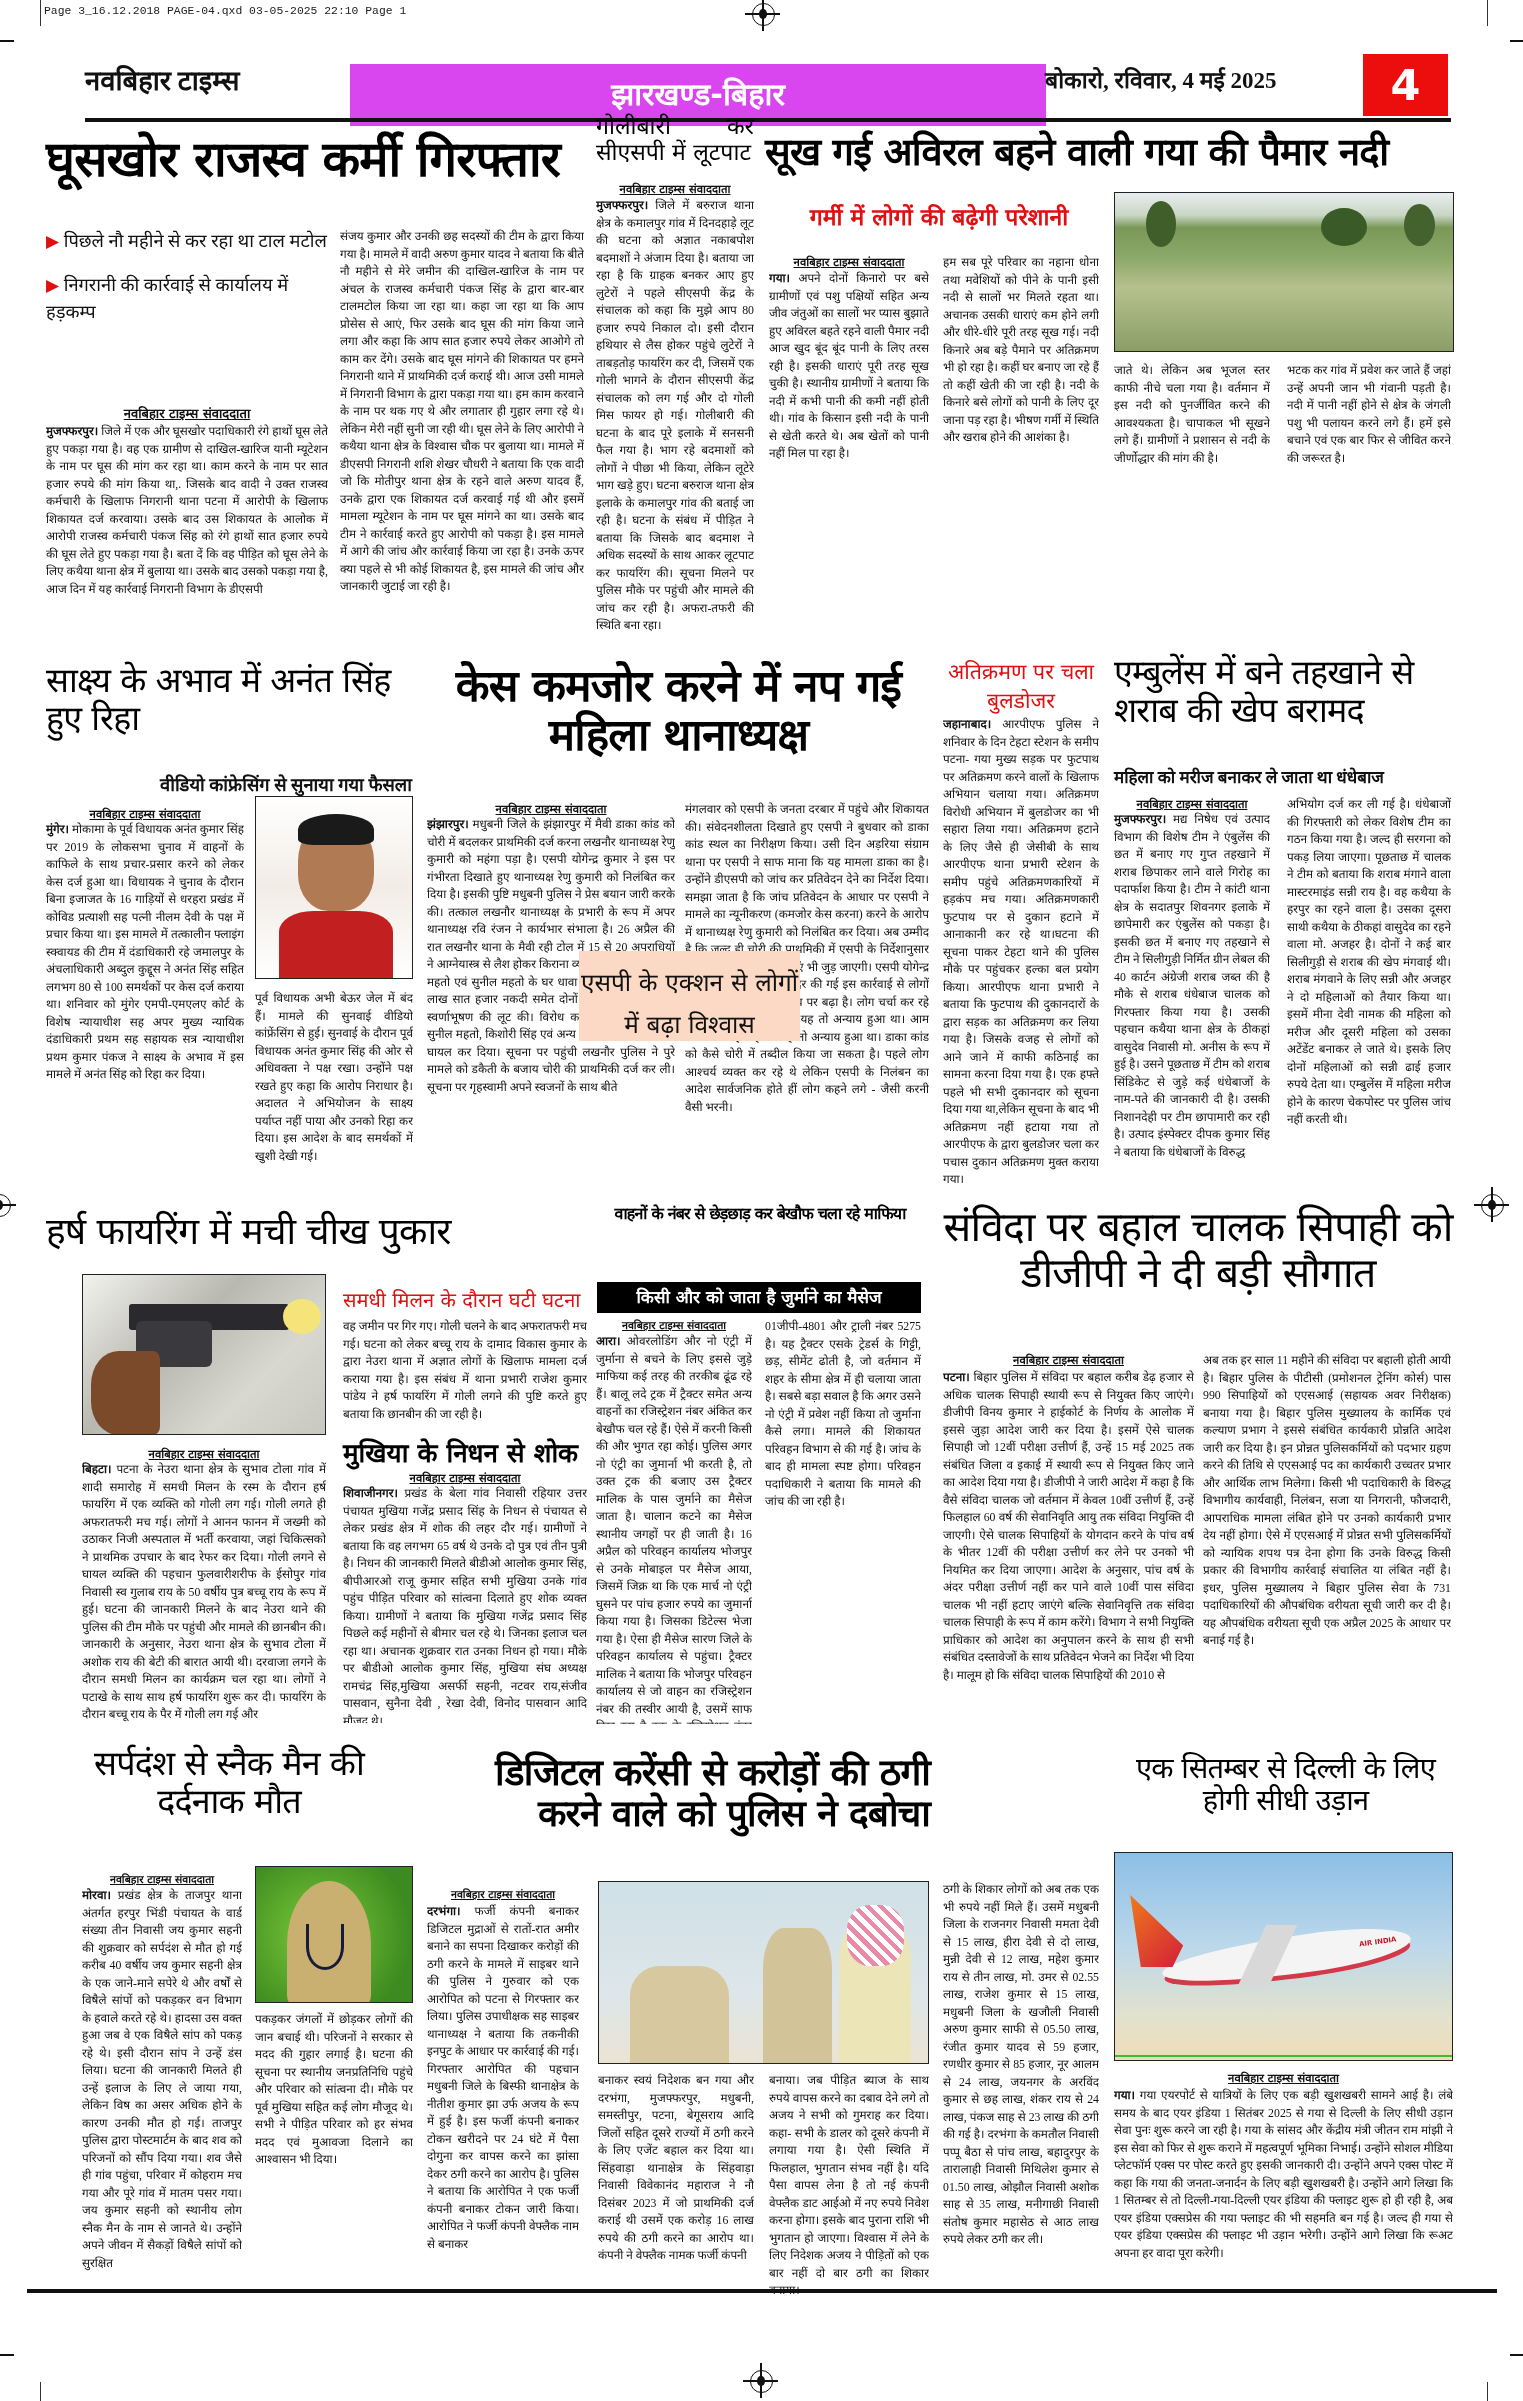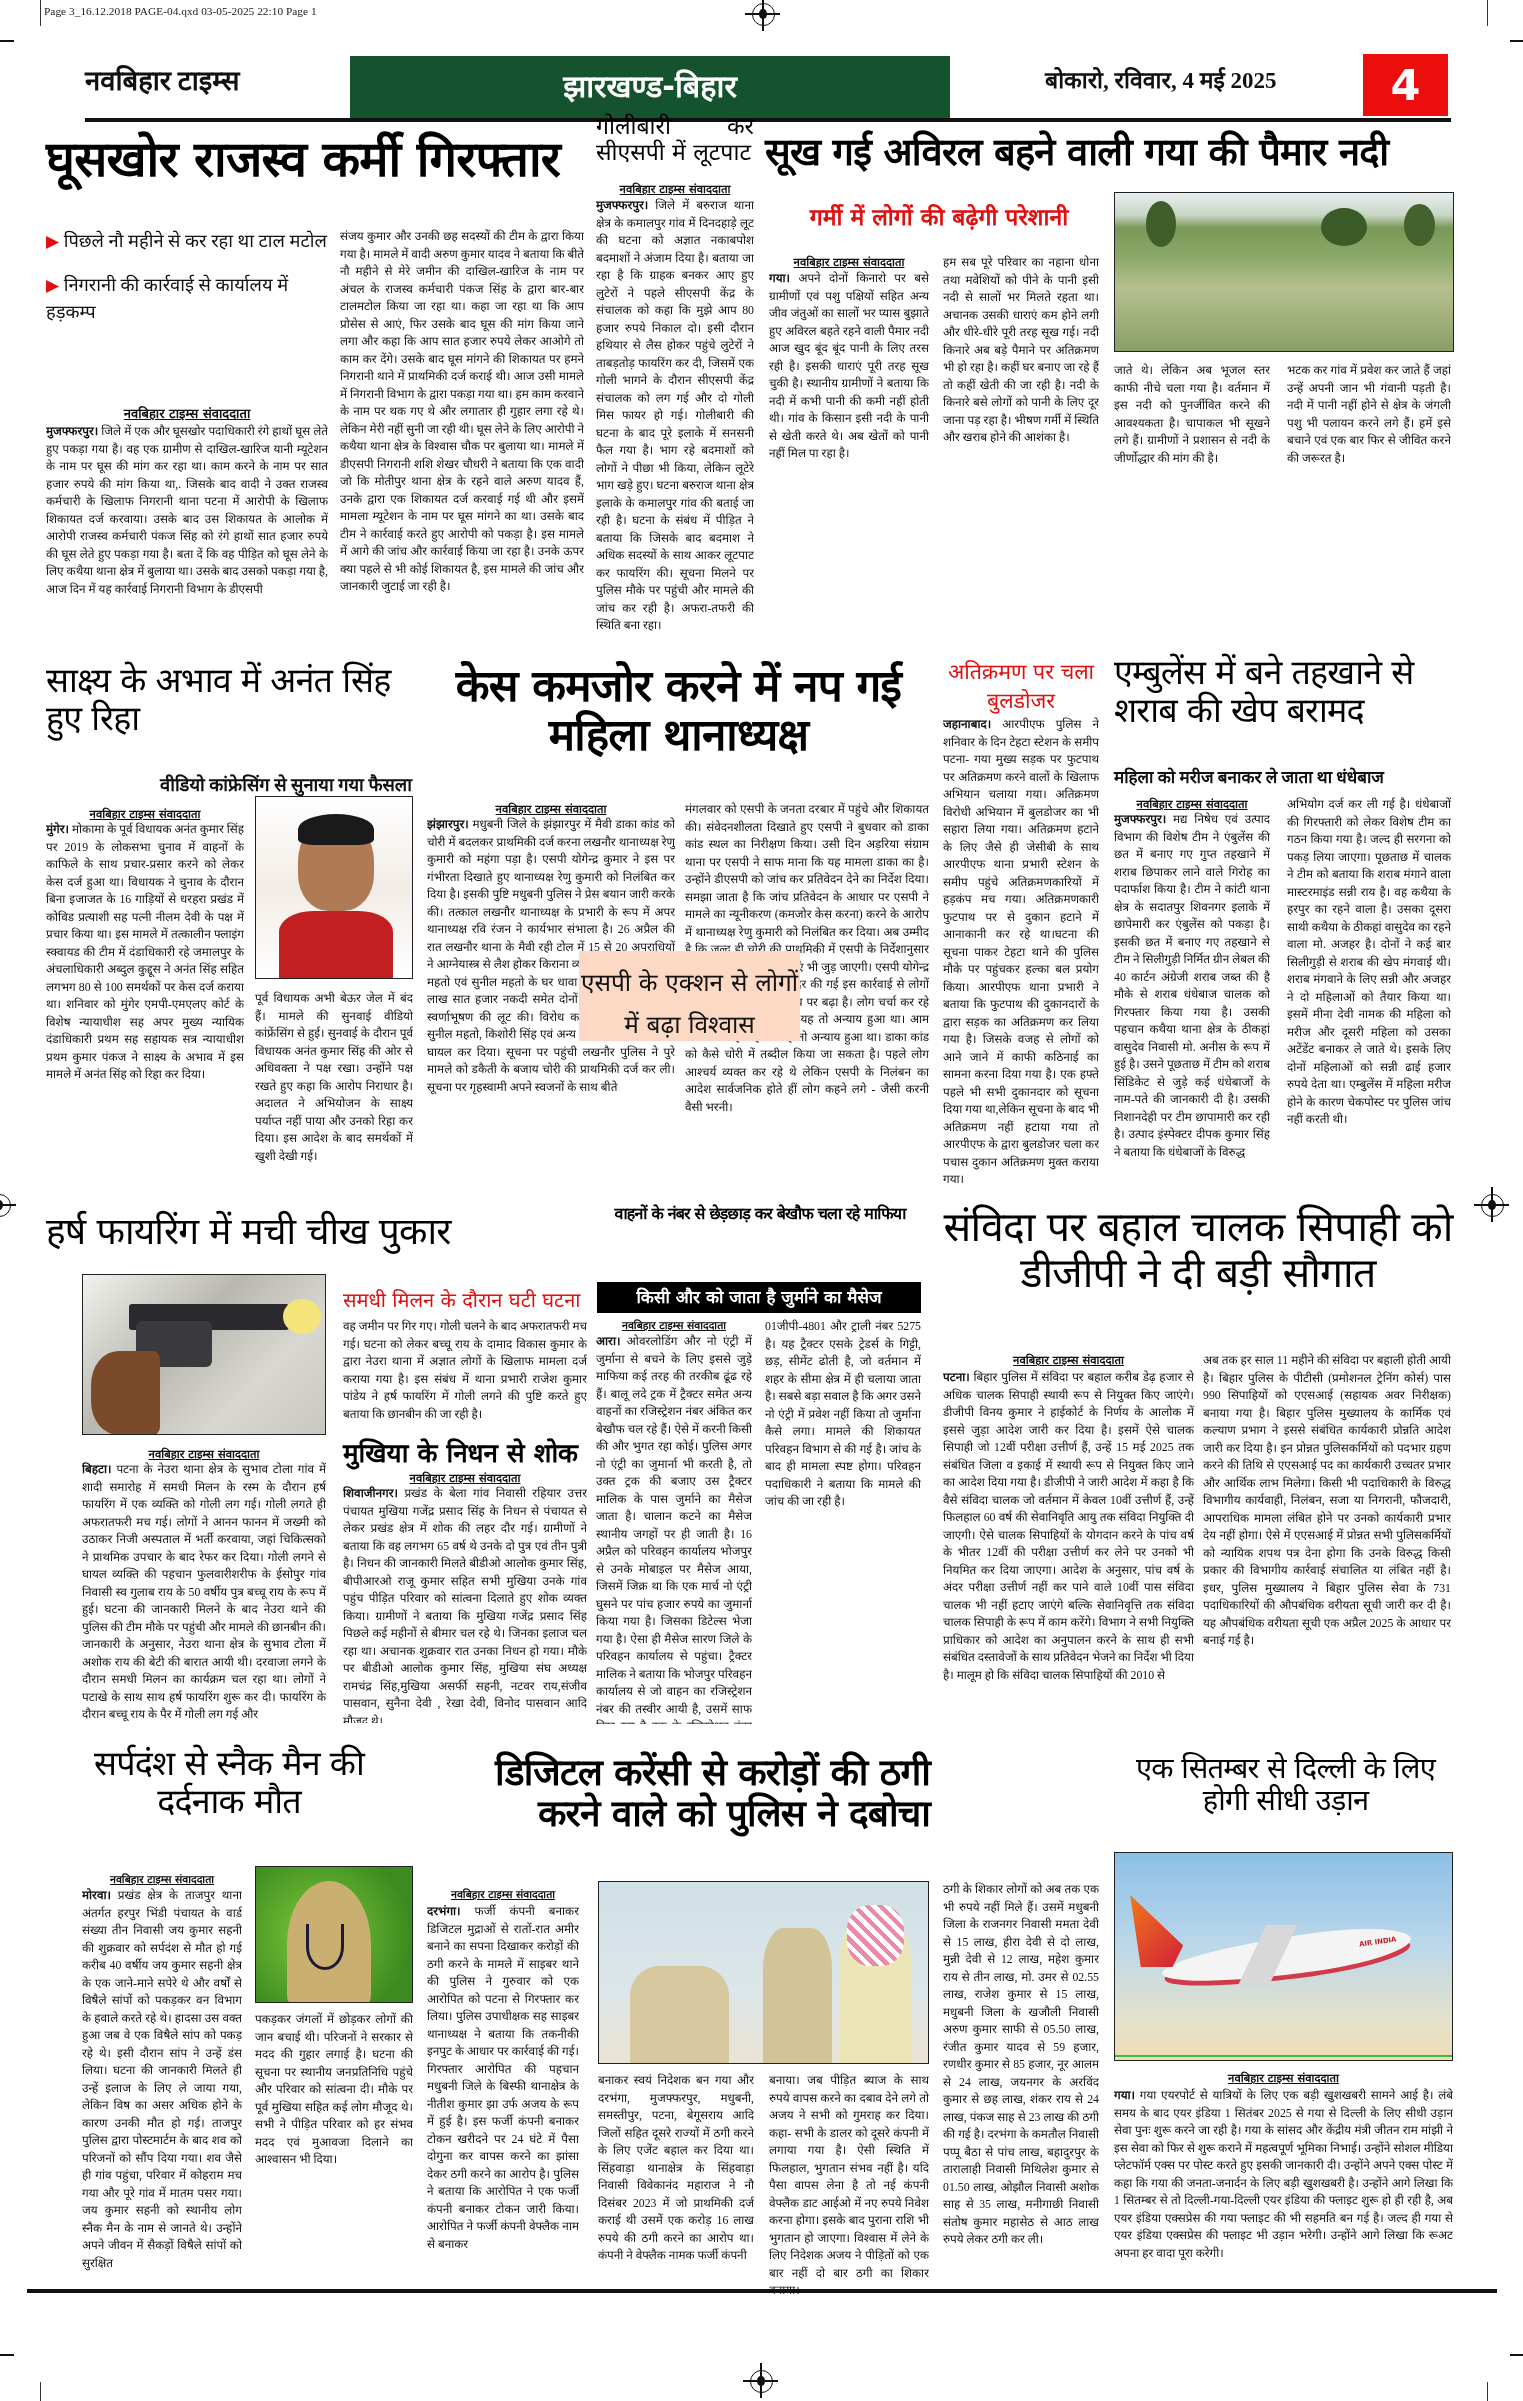--- a/index.html
+++ b/index.html
@@ -1,19 +1,19 @@
 <!DOCTYPE html>
 <html style="font-size:12.2px"><head>
 <meta charset="utf-8">
 <style>
 *{box-sizing:border-box;margin:0;padding:0}
 html,body{width:1523px;height:2401px;background:#fff;overflow:hidden}
 body{position:relative;font-family:"DejaVu Sans","Liberation Sans",sans-serif;color:#111}
 .abs{position:absolute}
-.slug{left:44px;top:4.6px;font-size:11.4px;font-family:Liberation Serif, serif;color:#222}
+.slug{left:44px;top:4.6px;font-size:11.4px;font-family:Liberation Mono, monospace;color:#222}
 .vline{width:0.8px;background:#333}
 .hmark{height:1.5px;width:13.7px;background:#111}
 .reg{width:23px;height:23px;border:1.5px solid #111;border-radius:50%;}
 .reg:before{content:"";position:absolute;left:9.1px;top:-7.6px;width:1.5px;height:35px;background:#111}
 .reg:after{content:"";position:absolute;left:-7.6px;top:9.1px;width:35px;height:1.5px;background:#111}
 .reg i{position:absolute;left:6.1px;top:4.6px;width:7.6px;height:10.7px;background:#111;border-radius:50%}
 
 .hl{font-weight:bold;color:#000;line-height:1.12;letter-spacing:-0.8px}
 .sub-red{color:#e01010;font-weight:bold}
 .byline{font-size:13px;font-weight:bold;text-decoration:underline;text-align:center}
@@ -43,21 +43,21 @@
     <i></i>
   </div>
 <div class="abs reg" style="left:-12.2px;top:1194px">
     <i></i>
   </div>
 <div class="abs vline" style="left:40px;top:2382px;height:19px"></div>
 <div class="abs vline" style="left:1487px;top:2382px;height:19px"></div>
 
 <div class="abs" style="left:0;top:46px;width:1523px;height:84px">
   <div class="abs" style="left:85px;top:15.2px;font-size:27.4px;font-weight:bold;font-family:Liberation Serif, serif">नवबिहार टाइम्स</div>
-  <div class="abs" style="left:350px;top:10px;width:600px;height:62px;background:#14532d">
+  <div class="abs" style="left:350px;top:18px;width:696px;height:62px;background:#d946ef">
     <div style="color:#fff;font-size:30.5px;font-weight:bold;text-align:center;line-height:61px">झारखण्ड-बिहार</div>
   </div>
   <div class="abs" style="left:1045px;top:17px;font-size:23px;font-weight:bold;font-family:'Liberation Serif',serif">बोकारो, रविवार, 4 मई 2025</div>
   <div class="abs" style="left:1363px;top:7.6px;width:85px;height:62px;background:#ec0d0d;color:#fff;font-size:43px;font-weight:bold;text-align:center;line-height:62px">4</div>
   <div class="abs" style="left:85px;top:72px;width:1366px;height:3.8px;background:#111"></div>
 </div>
 
 <div class="abs hl" style="left:46px;top:133px;width:548px;font-size:49px">घूसखोर राजस्व कर्मी गिरफ्तार</div>
 <div class="abs" style="left:46px;top:228px;width:282px">
   <div class="bullet" style="margin-bottom:17px"><span class="tri">▶</span><span>पिछले नौ महीने से कर रहा था टाल मटोल</span></div>

